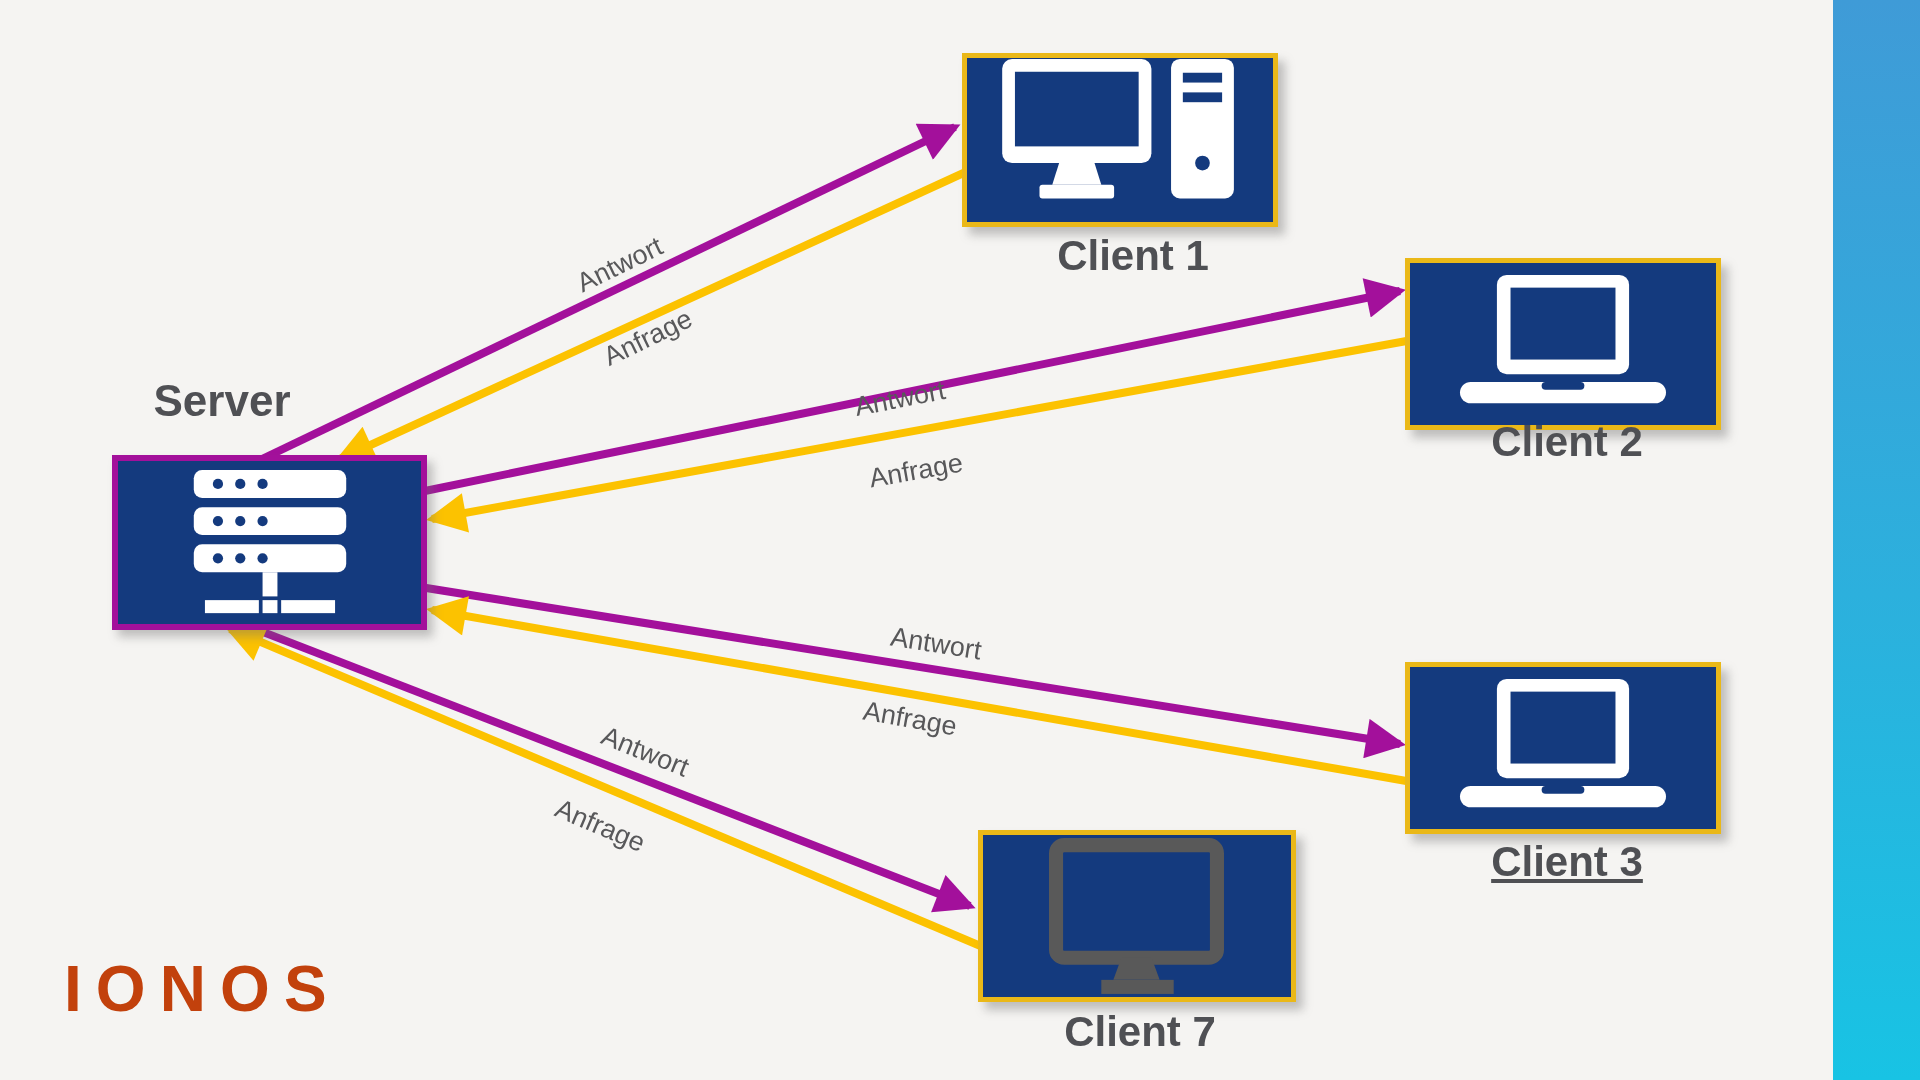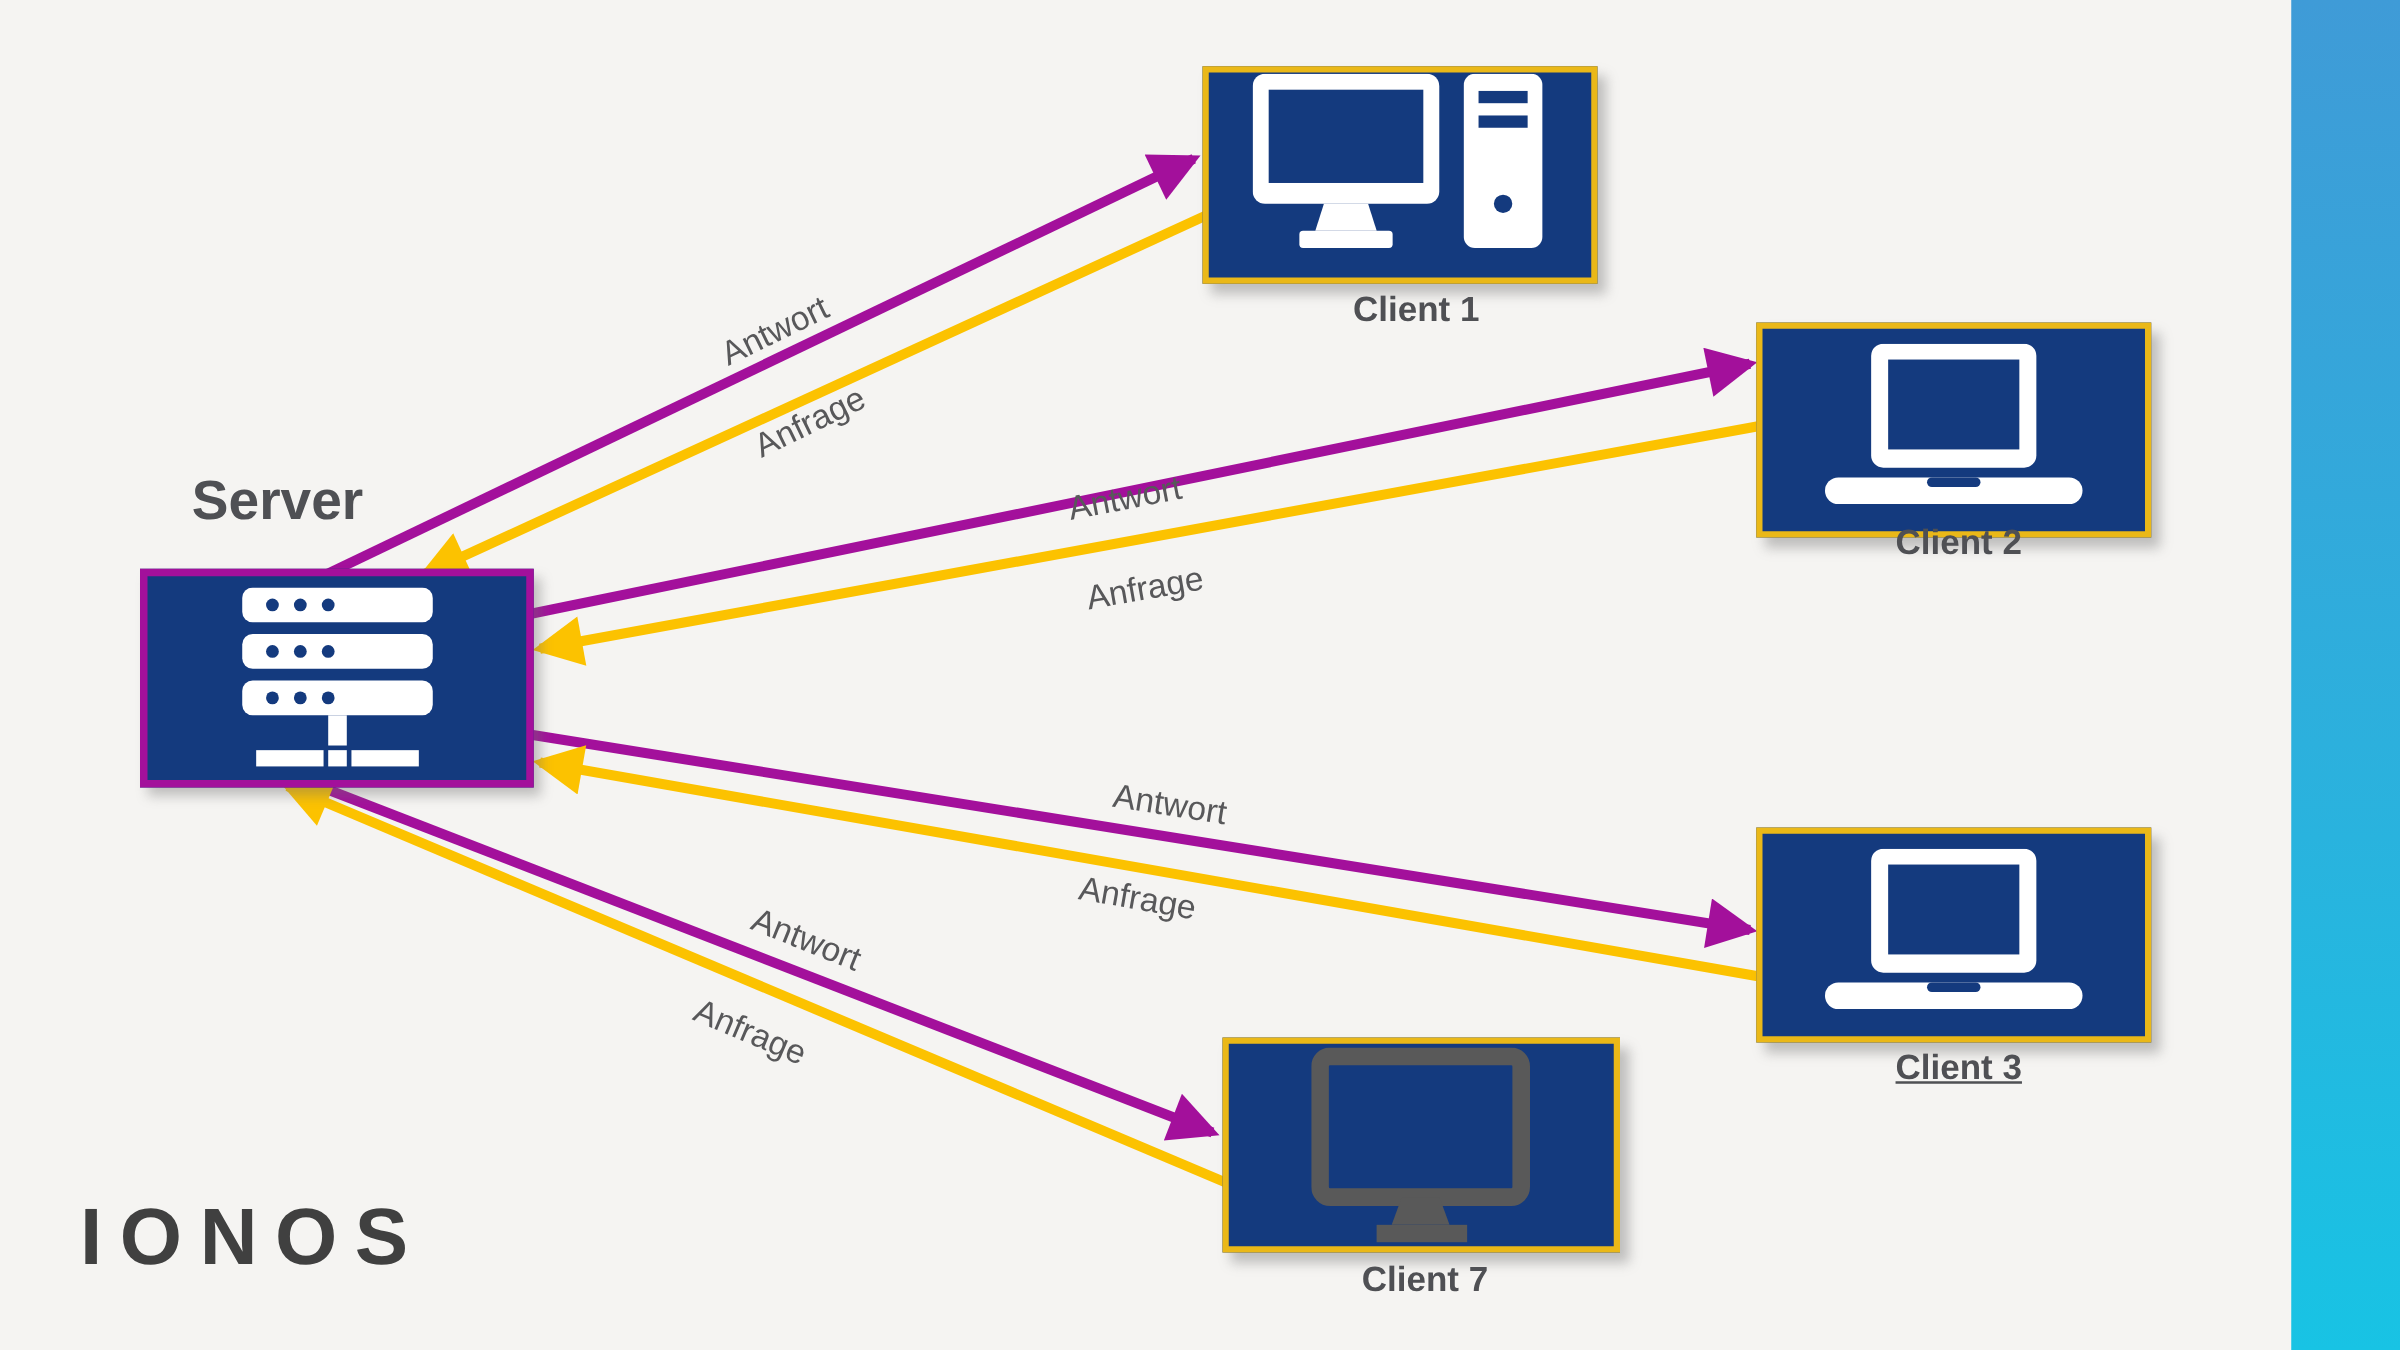--- a/index.html
+++ b/index.html
@@ -31,38 +31,38 @@
   }
   .node.server {
     border: 6px solid #a3109b;
     box-shadow: 6px 7px 9px rgba(110,110,110,0.40);
   }
 
   .node-label {
     position: absolute;
     color: #4f5054;
     font-weight: bold;
-    font-size: 28px;
+    font-size: 42px;
     white-space: nowrap;
     transform: translateX(-50%);
   }
   .server-label { font-size: 44px; }
 
   .wire-label {
     position: absolute;
     color: #58585a;
     font-size: 27px;
     white-space: nowrap;
     transform: translate(-50%, -50%) rotate(var(--rot));
   }
 
   .logo {
     position: absolute;
     left: 64px; top: 952px;
-    color: #404040;
+    color: #c2410c;
     font-size: 64px;
     font-weight: bold;
     letter-spacing: 0.22em;
   }
 </style>
 </head>
 <body>
 
 <div class="canvas">
 

